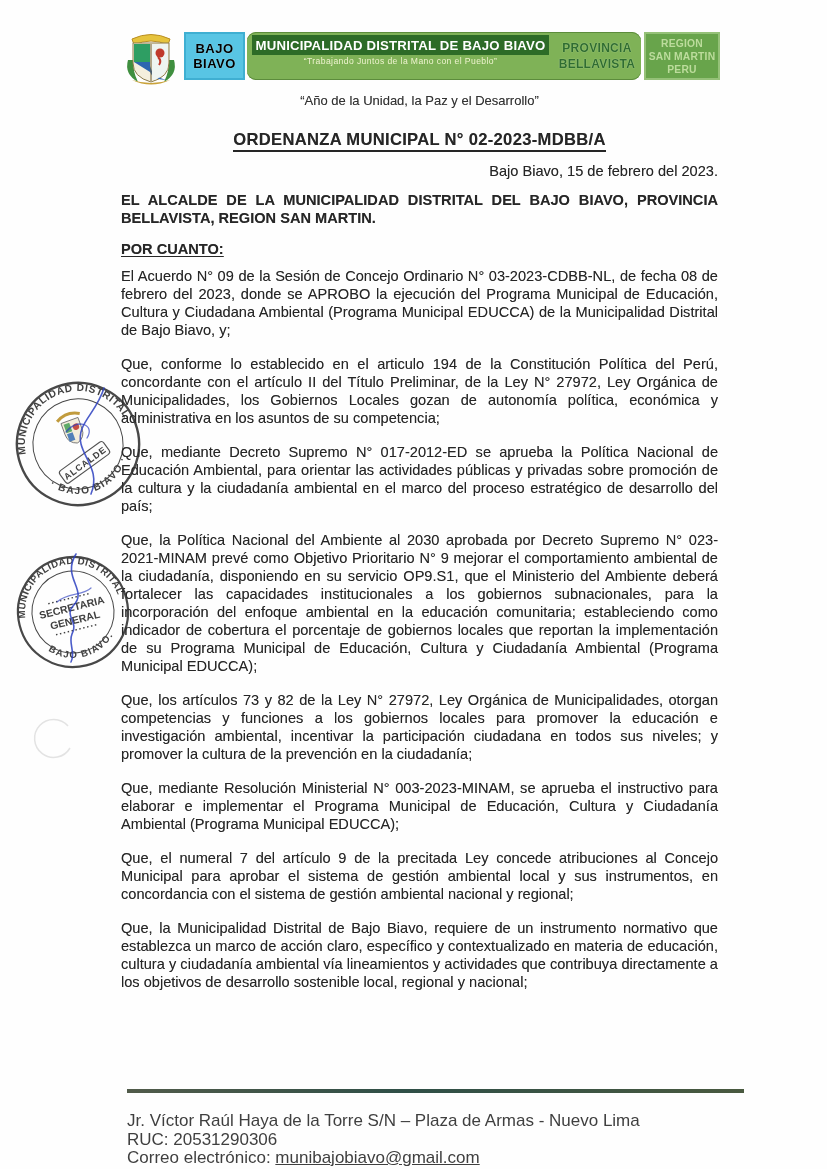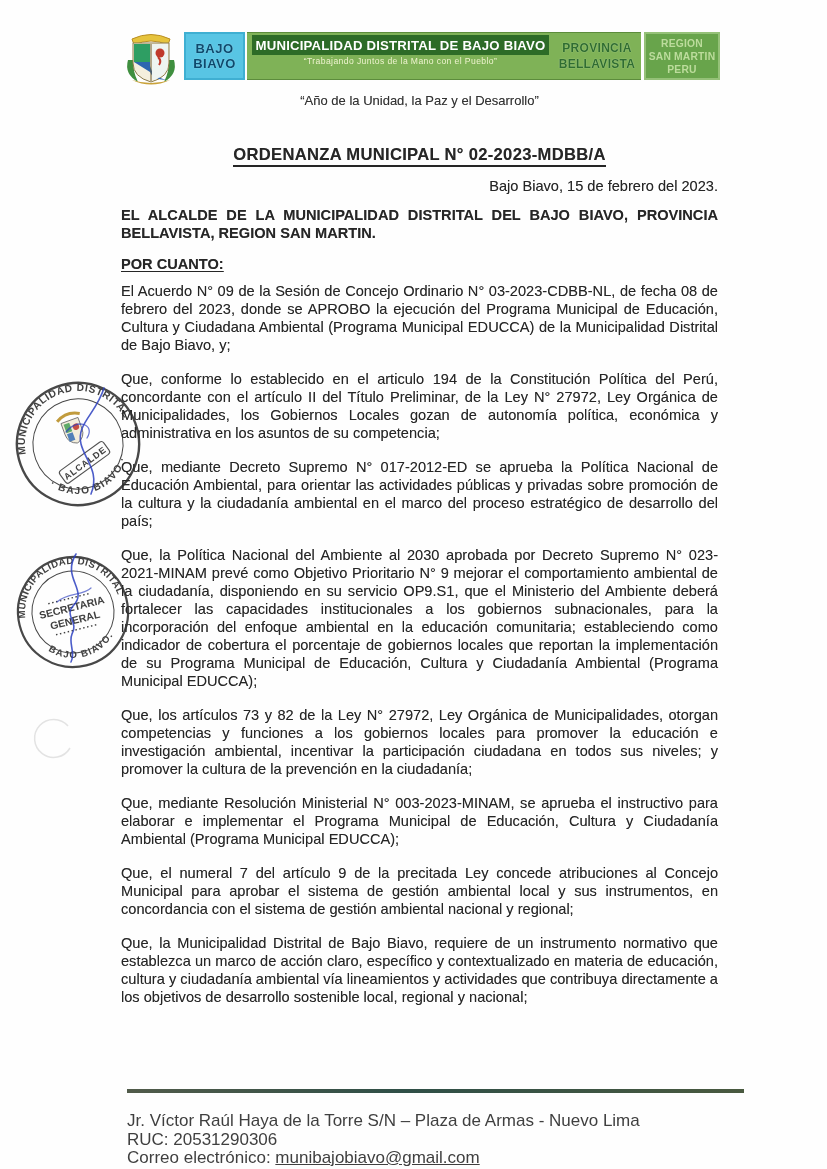--- a/index.html
+++ b/index.html
@@ -6,46 +6,46 @@
   .page{
     position:relative;width:827px;height:1169px;margin:0 auto;
     background:#fefefe;overflow:hidden;
     font-family:"Liberation Sans",sans-serif;color:#262626;
   }
   
   .header-band{position:absolute;left:118px;top:30px;width:602px;height:52px;display:flex;align-items:stretch;}
   .logo-wrap{width:66px;height:64px;margin-top:-4px;flex:none;}
   .blue-box{
     flex:none;width:57px;margin:2px 0;background:#58c5e4;border:2px solid #3fafd2;
-    color:#0c4a6e;font-weight:bold;font-size:13px;letter-spacing:.5px;
+    color:#000000;font-weight:bold;font-size:13px;letter-spacing:.5px;
     display:flex;flex-direction:column;align-items:center;justify-content:center;line-height:15px;
     text-shadow:0 0 1px rgba(255,255,255,.6);
   }
-  .green-band{flex:1;margin:2px 0 2px 2px;background:#7fb257;display:flex;box-shadow:inset 0 1px 0 #5c8c3c, inset 0 -1px 0 #5c8c3c;}
+  .green-band{flex:1;margin:2px 0 2px 2px;background:#7fb257;display:flex;box-shadow:inset 0 1px 0 #5c8c3c, inset 0 -1px 0 #5c8c3c;border-radius:9px;}
   .band-left{flex:1;display:flex;flex-direction:column;padding:3px 4px 2px 5px;}
   .title-box{
     background:#2d6b27;color:#fff;font-weight:bold;font-size:13.2px;text-align:center;
     padding:3px 2px 2px 2px;letter-spacing:.2px;white-space:nowrap;
   }
   .motto{color:#eef3cf;font-size:8.6px;text-align:center;margin-top:1px;letter-spacing:.4px;}
   .province-box{
     flex:none;width:88px;display:flex;flex-direction:column;justify-content:center;text-align:center;
     color:#2f6d30;font-weight:bold;font-size:12px;line-height:16px;letter-spacing:.3px;
     text-shadow:0 0 1px rgba(230,245,210,.8);
   }
   .region-box{
     flex:none;width:72px;margin:2px 0 2px 3px;background:#68a44b;border:2px solid #95c178;
     display:flex;flex-direction:column;justify-content:center;text-align:center;
     color:#bcdc9c;font-weight:bold;font-size:10.3px;line-height:13px;letter-spacing:.2px;align-items:center;
   }
   
   .textcol{position:absolute;left:121px;top:92px;width:597px;
     font-size:14.6px;line-height:18px;text-shadow:0 0 .4px rgba(0,0,0,.35);}
   .quote{text-align:center;font-size:13px;color:#333;}
-  .doc-title{margin-top:36px;text-align:center;}
+  .doc-title{margin-top:21px;text-align:center;}
   .doc-title span{font-size:16.6px;font-weight:bold;letter-spacing:.3px;border-bottom:2px solid #262626;padding-bottom:1px;}
   .dateline{margin-top:13px;text-align:right;}
   .addressee{margin-top:11px;font-weight:bold;text-align:justify;}
   .sec-heading{margin-top:13px;font-weight:bold;text-decoration:underline;text-underline-offset:2px;}
   .para{margin:9px 0 16px 0;text-align:justify;}
   .para.first{margin-top:9px;}
   .h-considerando{margin-top:6px;}
   
   .stamp{position:absolute;}
   .stamp svg{display:block;}

